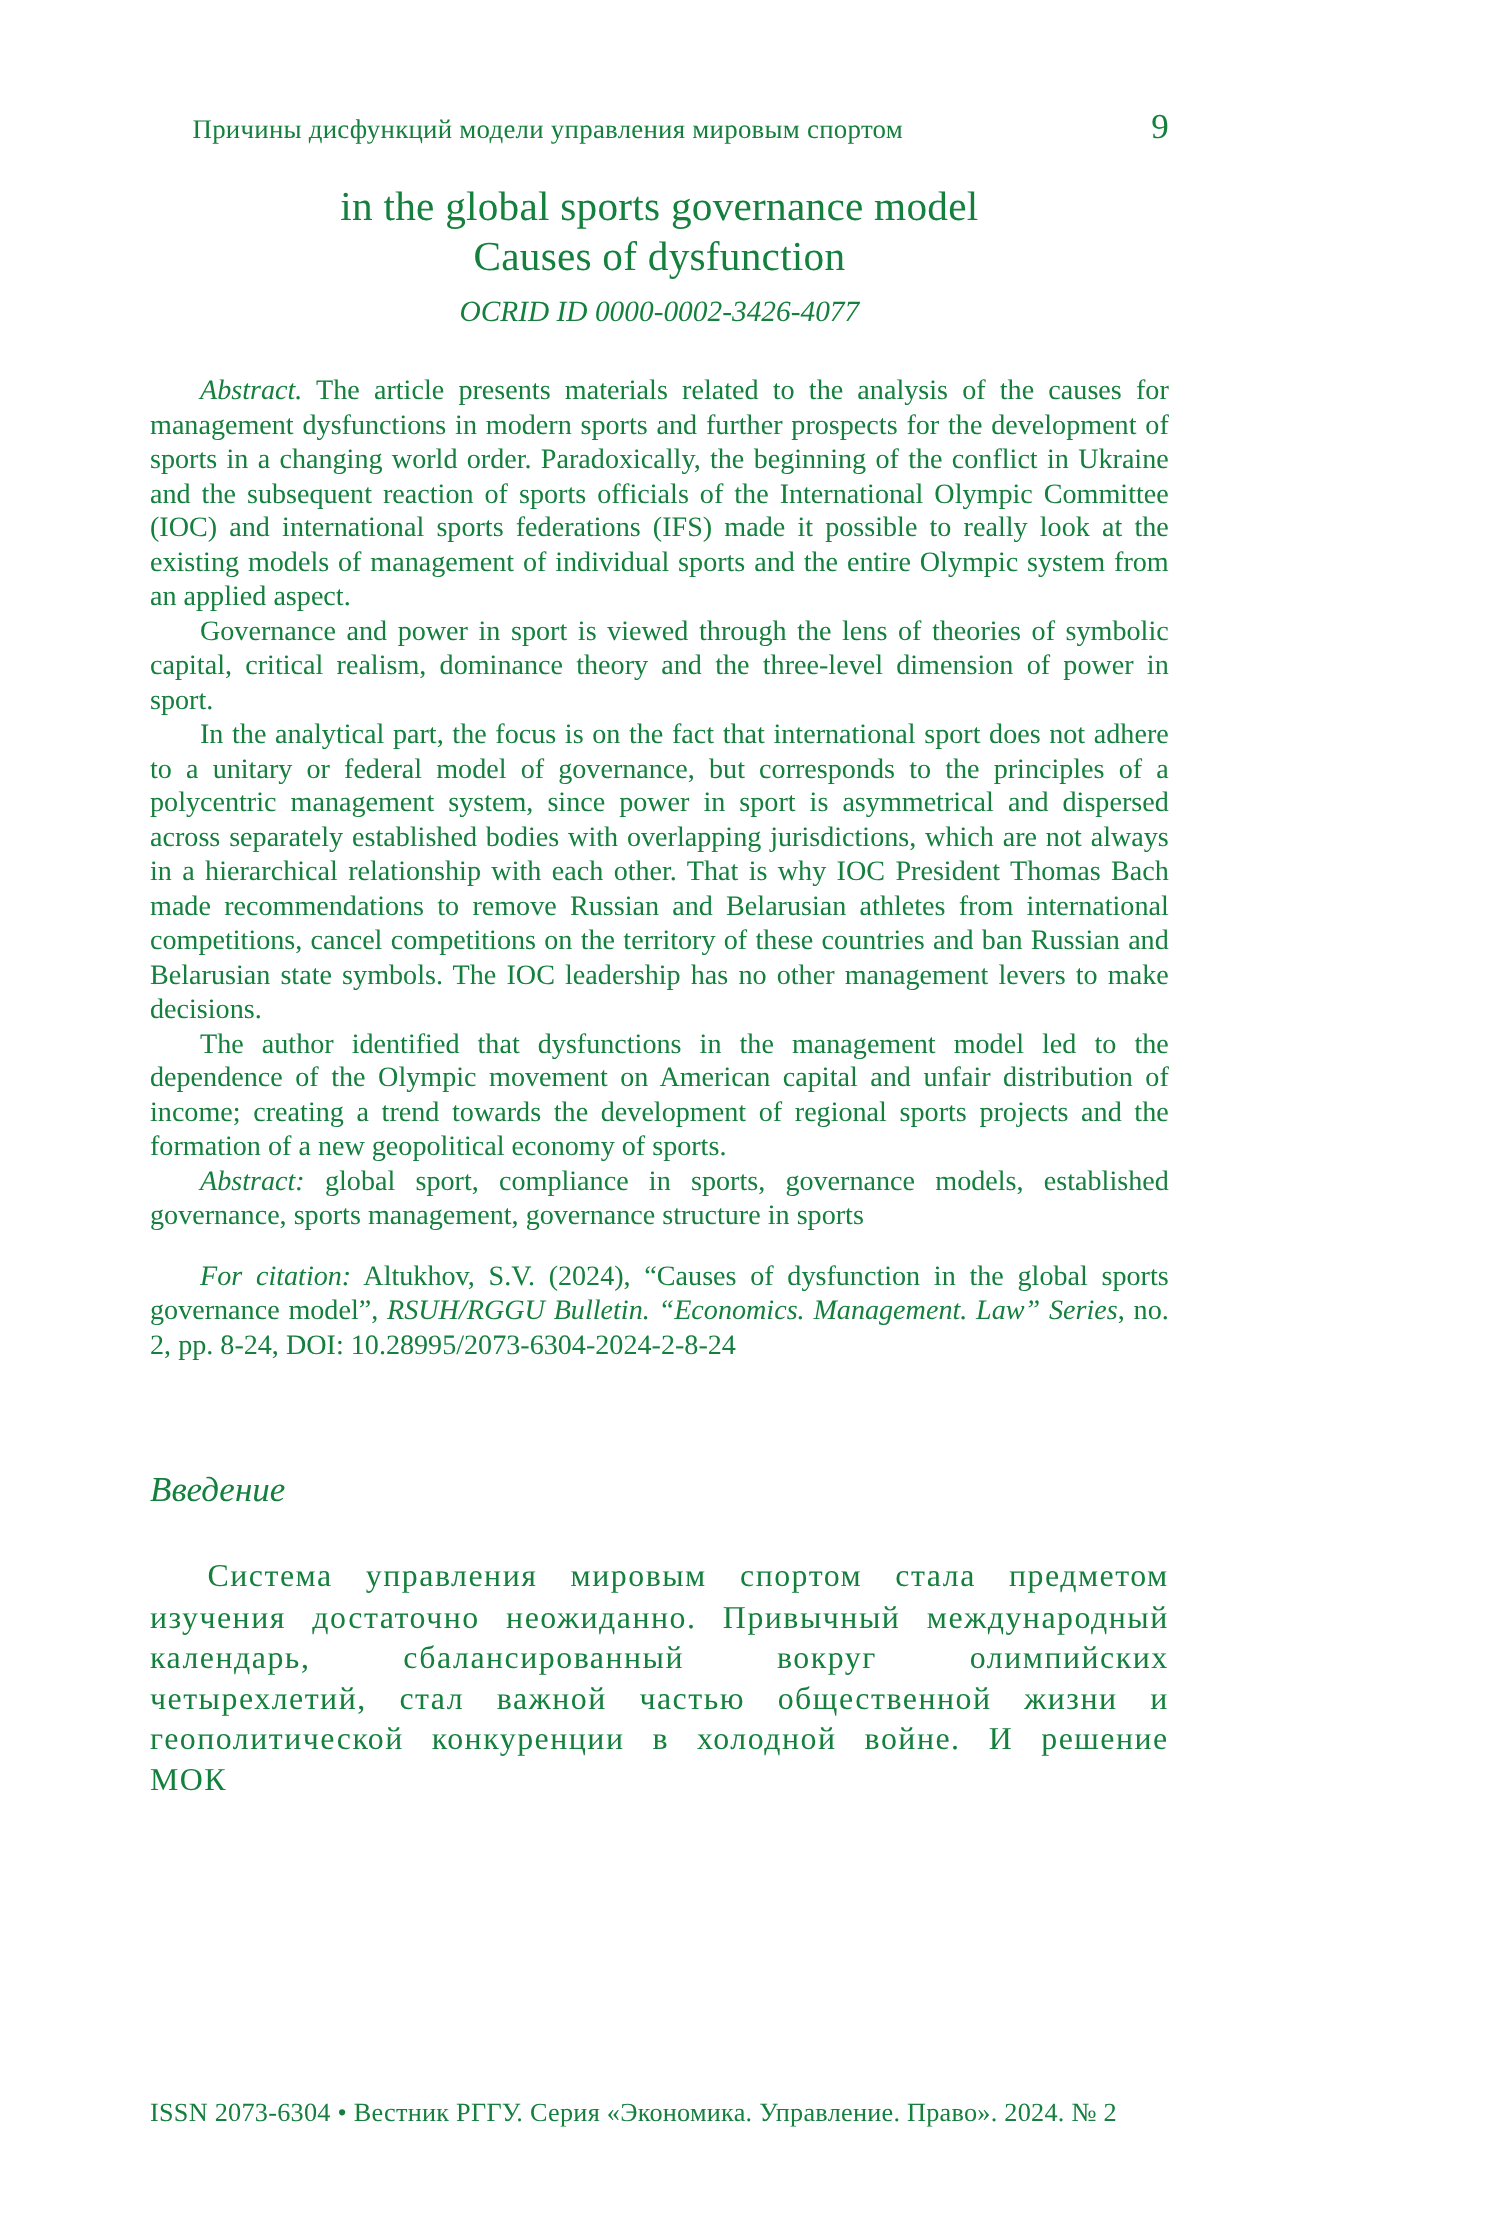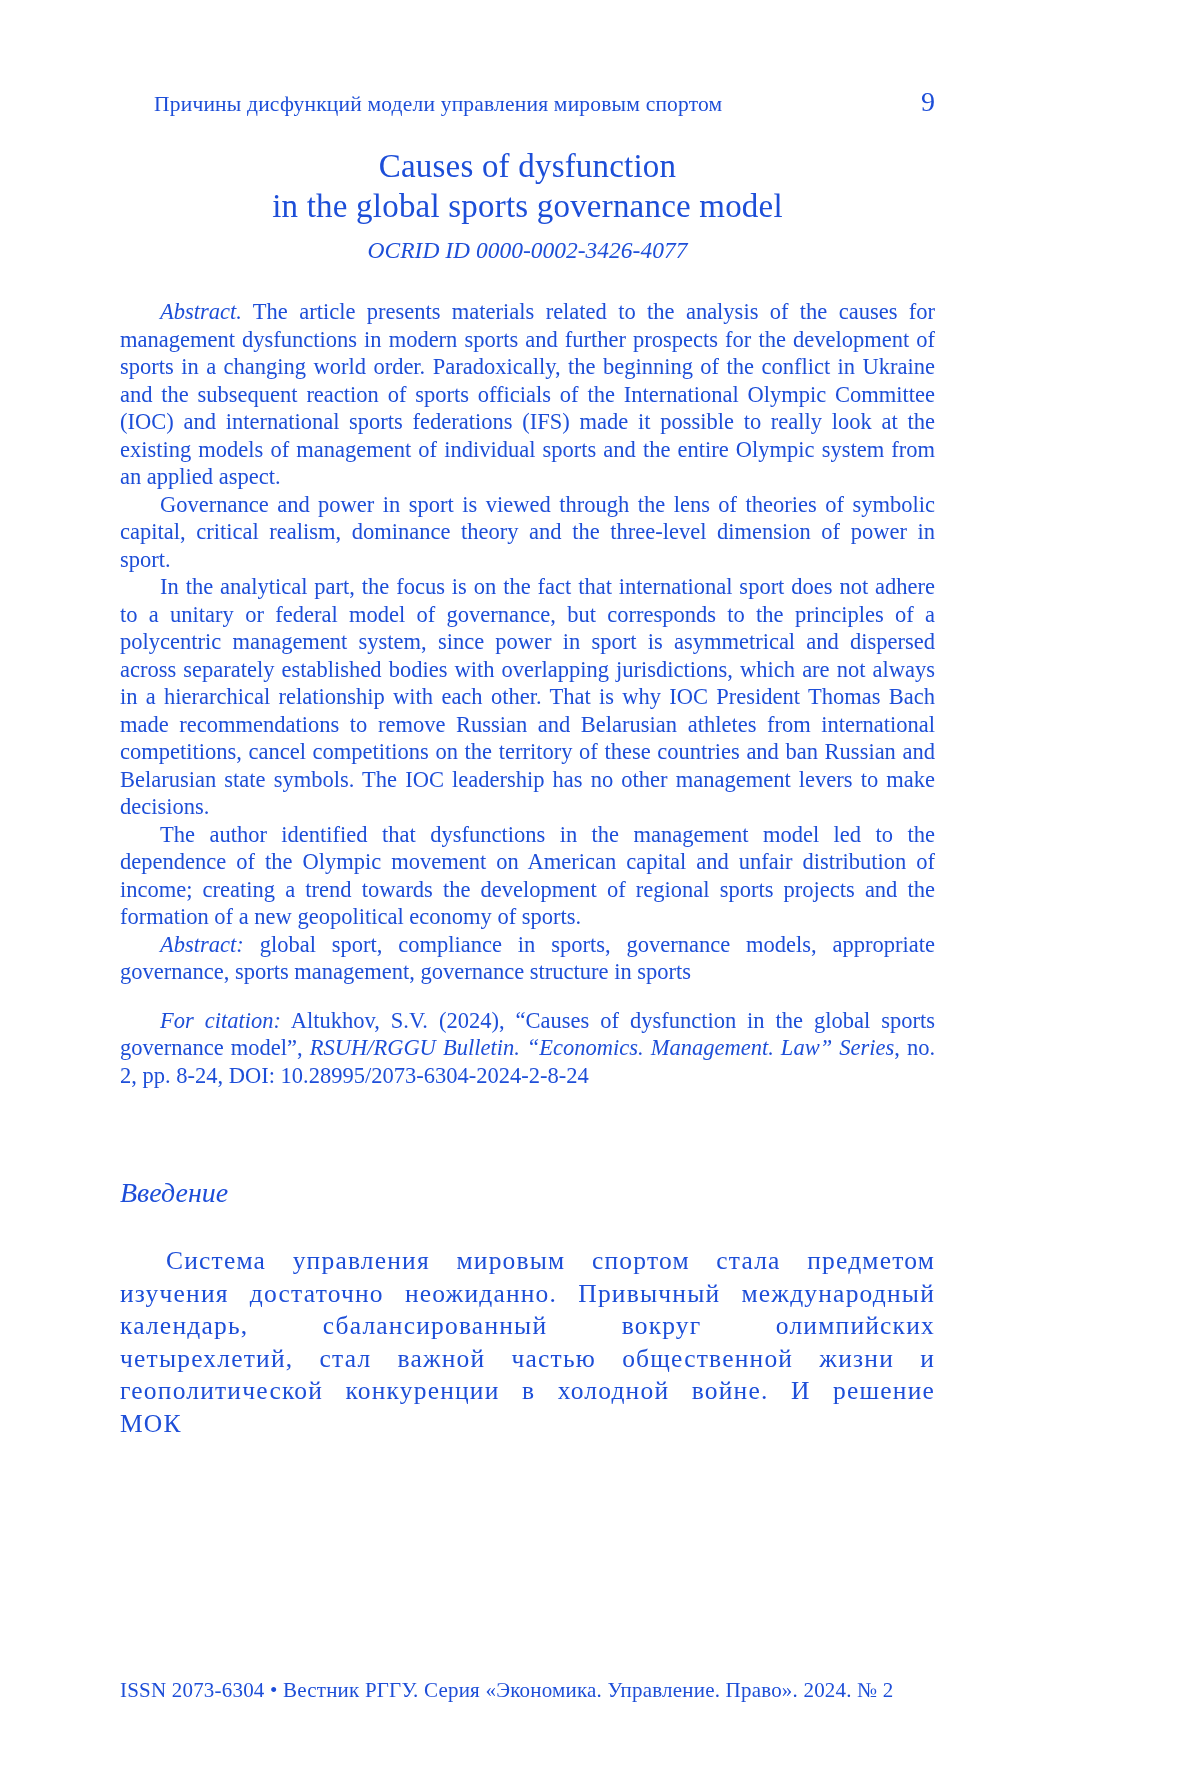--- a/index.html
+++ b/index.html
@@ -4,21 +4,21 @@
 <style>
   * { margin: 0; padding: 0; box-sizing: border-box; }
   html, body { background: #e8e8e8; }
   .page {
     position: relative;
     width: 1200px;
     height: 1780px;
     background: #ffffff;
     margin: 0 auto;
     font-family: "Liberation Serif", "DejaVu Serif", serif;
-    color: #1d4ed8;
+    color: #15803d;
     overflow: hidden;
   }
   .content {
     position: absolute;
     left: 120px;
     top: 0;
     width: 815px;
   }
   .running-head {
     margin-top: 86px;
@@ -89,35 +89,35 @@
 
 <div class="page">
   <div class="content">
 
     <div class="running-head">
       <span class="head-text">Причины дисфункций модели управления мировым спортом</span>
       <span class="page-num">9</span>
     </div>
 
     <div class="title">
+      <div>in the global sports governance model</div>
       <div>Causes of dysfunction</div>
-      <div>in the global sports governance model</div>
     </div>
 
 
     <div class="affiliation-block">
       <div>OCRID ID 0000-0002-3426-4077</div>
     </div>
 
     <div class="body-text abstract-block">
       <p><span class="italic">Abstract.</span> <span>The article presents materials related to the analysis of the causes for management dysfunctions in modern sports and further prospects for the development of sports in a changing world order. Paradoxically, the beginning of the conflict in Ukraine and the subsequent reaction of sports officials of the International Olympic Committee (IOC) and international sports federations (IFS) made it possible to really look at the existing models of management of individual sports and the entire Olympic system from an applied aspect.</span></p>
       <p>Governance and power in sport is viewed through the lens of theories of symbolic capital, critical realism, dominance theory and the three-level dimension of power in sport.</p>
       <p>In the analytical part, the focus is on the fact that international sport does not adhere to a unitary or federal model of governance, but corresponds to the principles of a polycentric management system, since power in sport is asymmetrical and dispersed across separately established bodies with overlapping jurisdictions, which are not always in a hierarchical relationship with each other. That is why IOC President Thomas Bach made recommendations to remove Russian and Belarusian athletes from international competitions, cancel competitions on the territory of these countries and ban Russian and Belarusian state symbols. The IOC leadership has no other management levers to make decisions.</p>
       <p>The author identified that dysfunctions in the management model led to the dependence of the Olympic movement on American capital and unfair distribution of income; creating a trend towards the development of regional sports projects and the formation of a new geopolitical economy of sports.</p>
-      <p><span class="italic">Abstract:</span> <span>global sport, compliance in sports, governance models, appropriate governance, sports management, governance structure in sports</span></p>
+      <p><span class="italic">Abstract:</span> <span>global sport, compliance in sports, governance models, established governance, sports management, governance structure in sports</span></p>
     </div>
 
     <div class="body-text citation-block">
       <p><span class="italic">For citation:</span> <span>Altukhov, S.V. (2024), “Causes of dysfunction in the global sports governance model”,</span> <span class="italic">RSUH/RGGU Bulletin. “Economics. Management. Law” Series</span><span>, no. 2, pp. 8-24, DOI: 10.28995/2073-6304-2024-2-8-24</span></p>
     </div>
 
     <div class="intro-heading">Введение</div>
 
     <p class="intro-paragraph">Система управления мировым спортом стала предметом изучения достаточно неожиданно. Привычный международный календарь, сбалансированный вокруг олимпийских четырехлетий, стал важной частью общественной жизни и геополитической конкуренции в холодной войне. И решение МОК</p>
 

